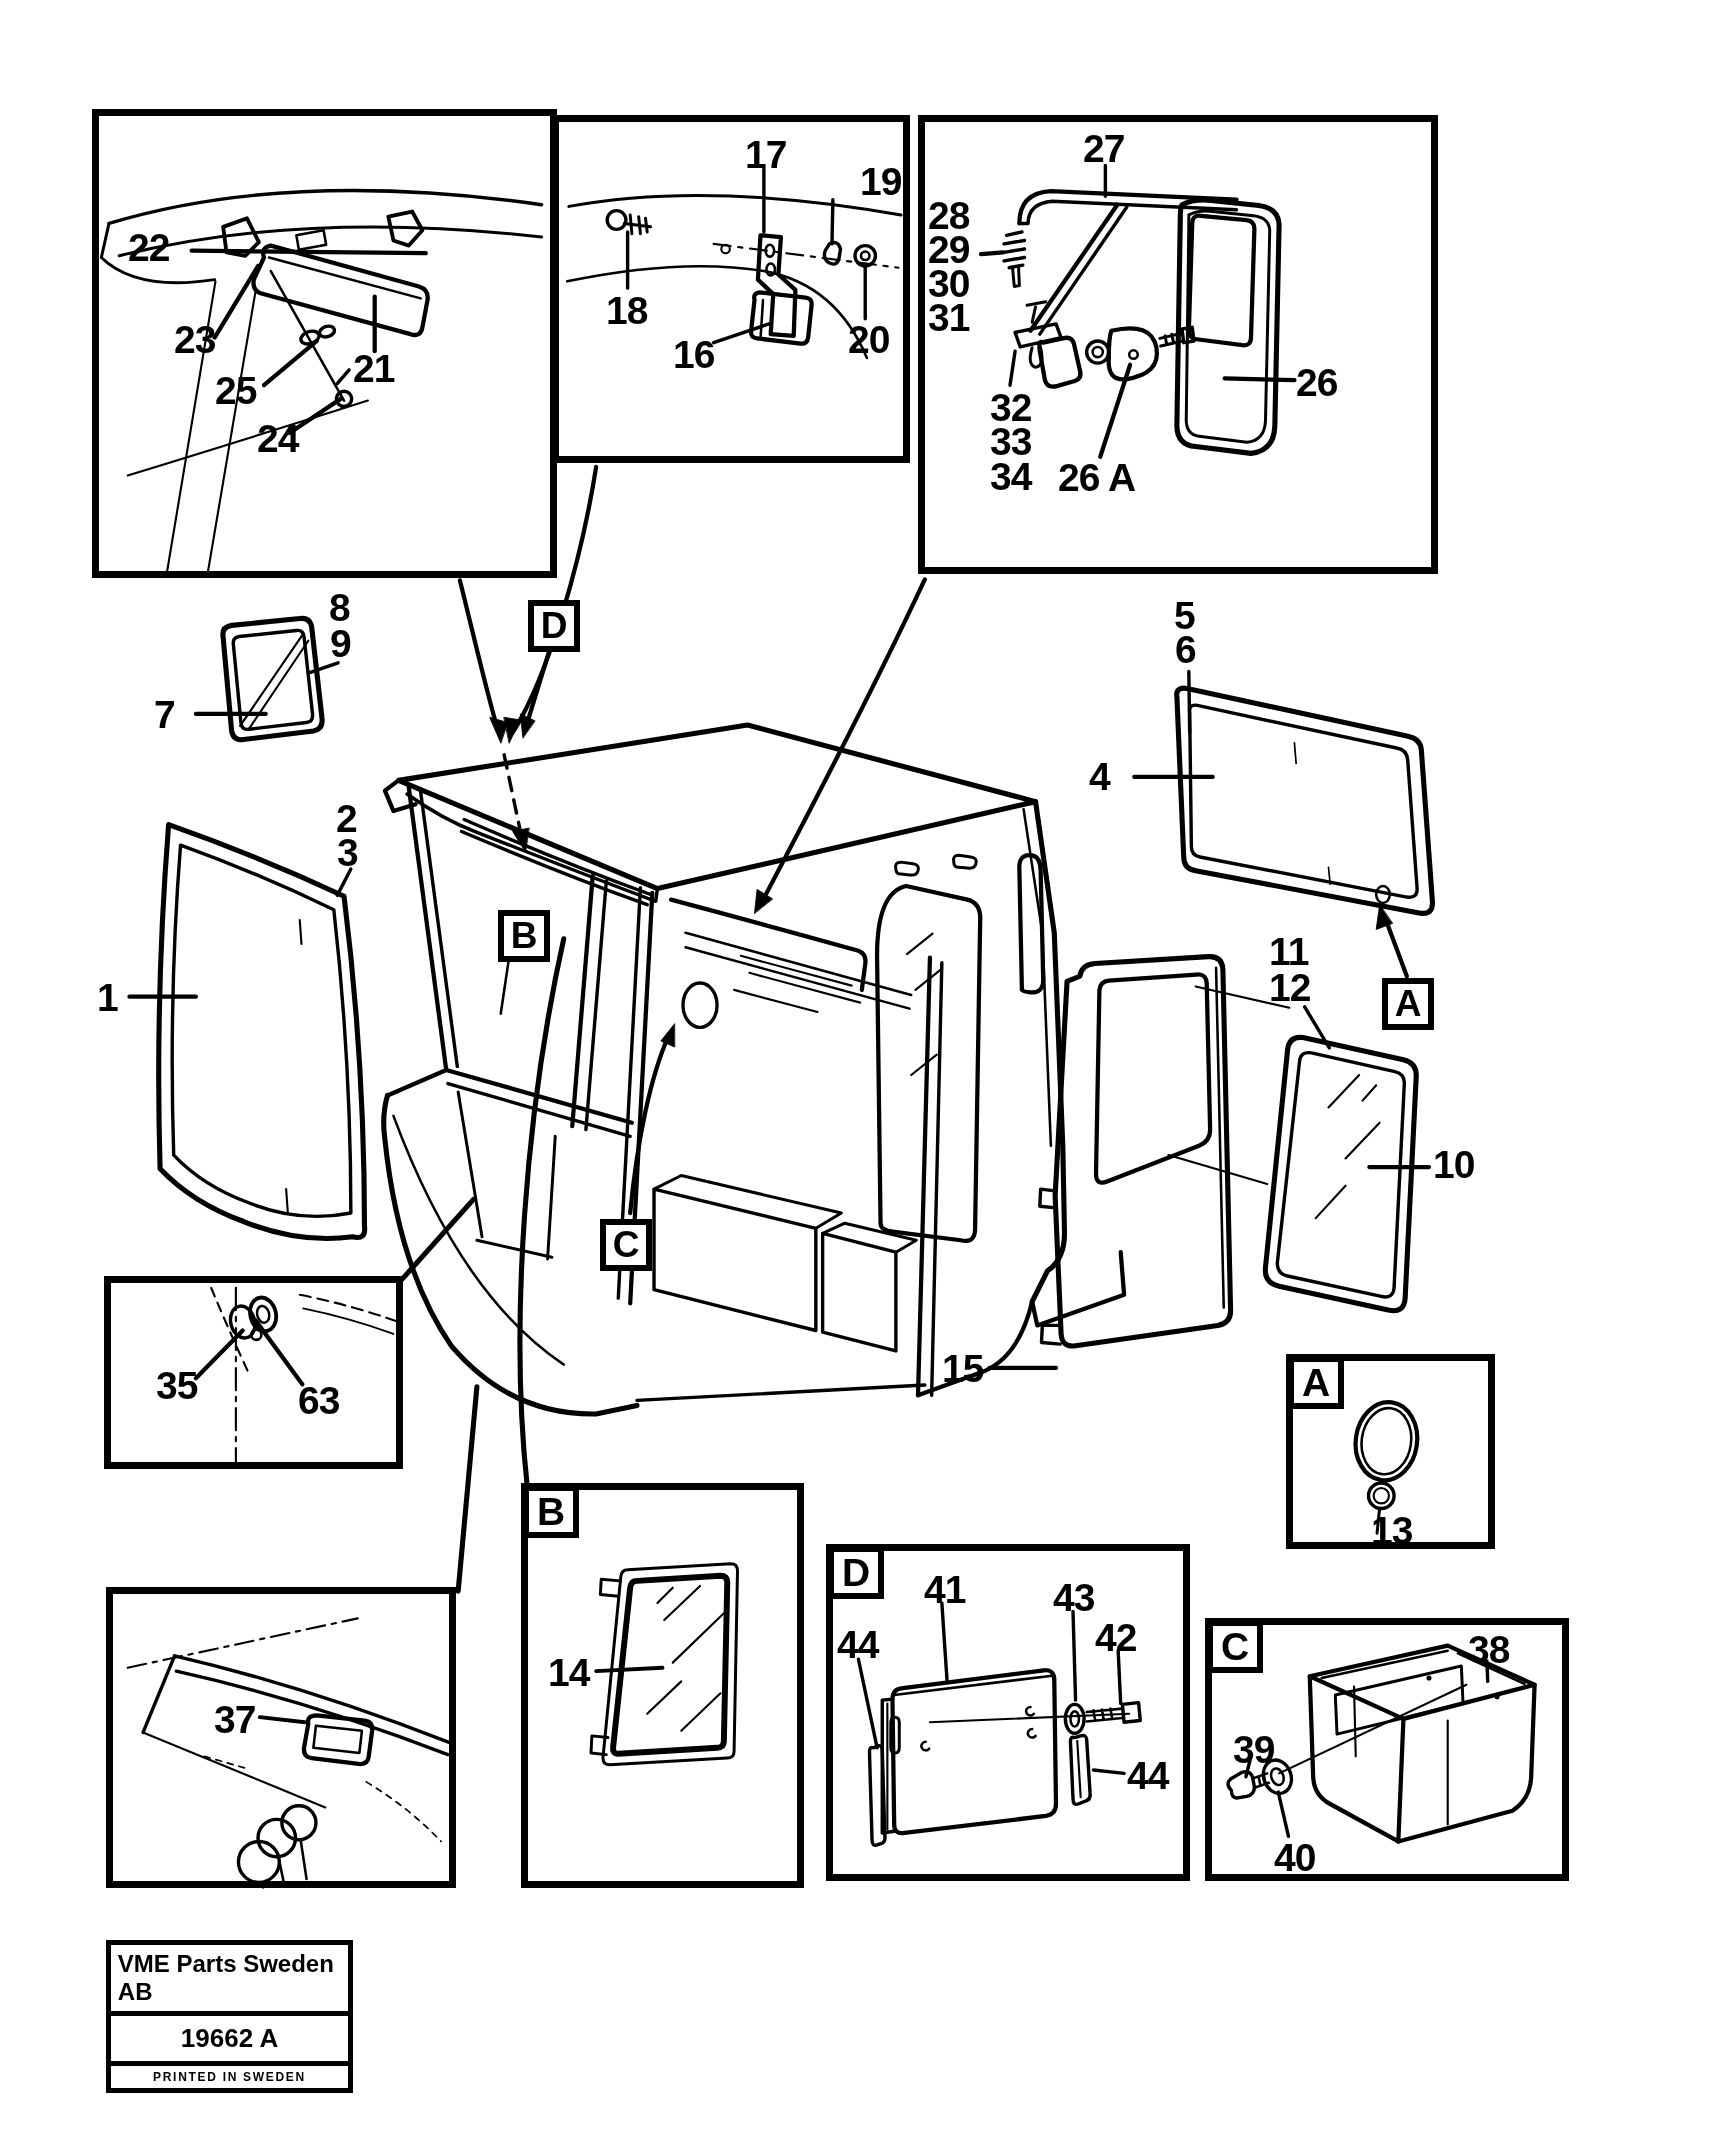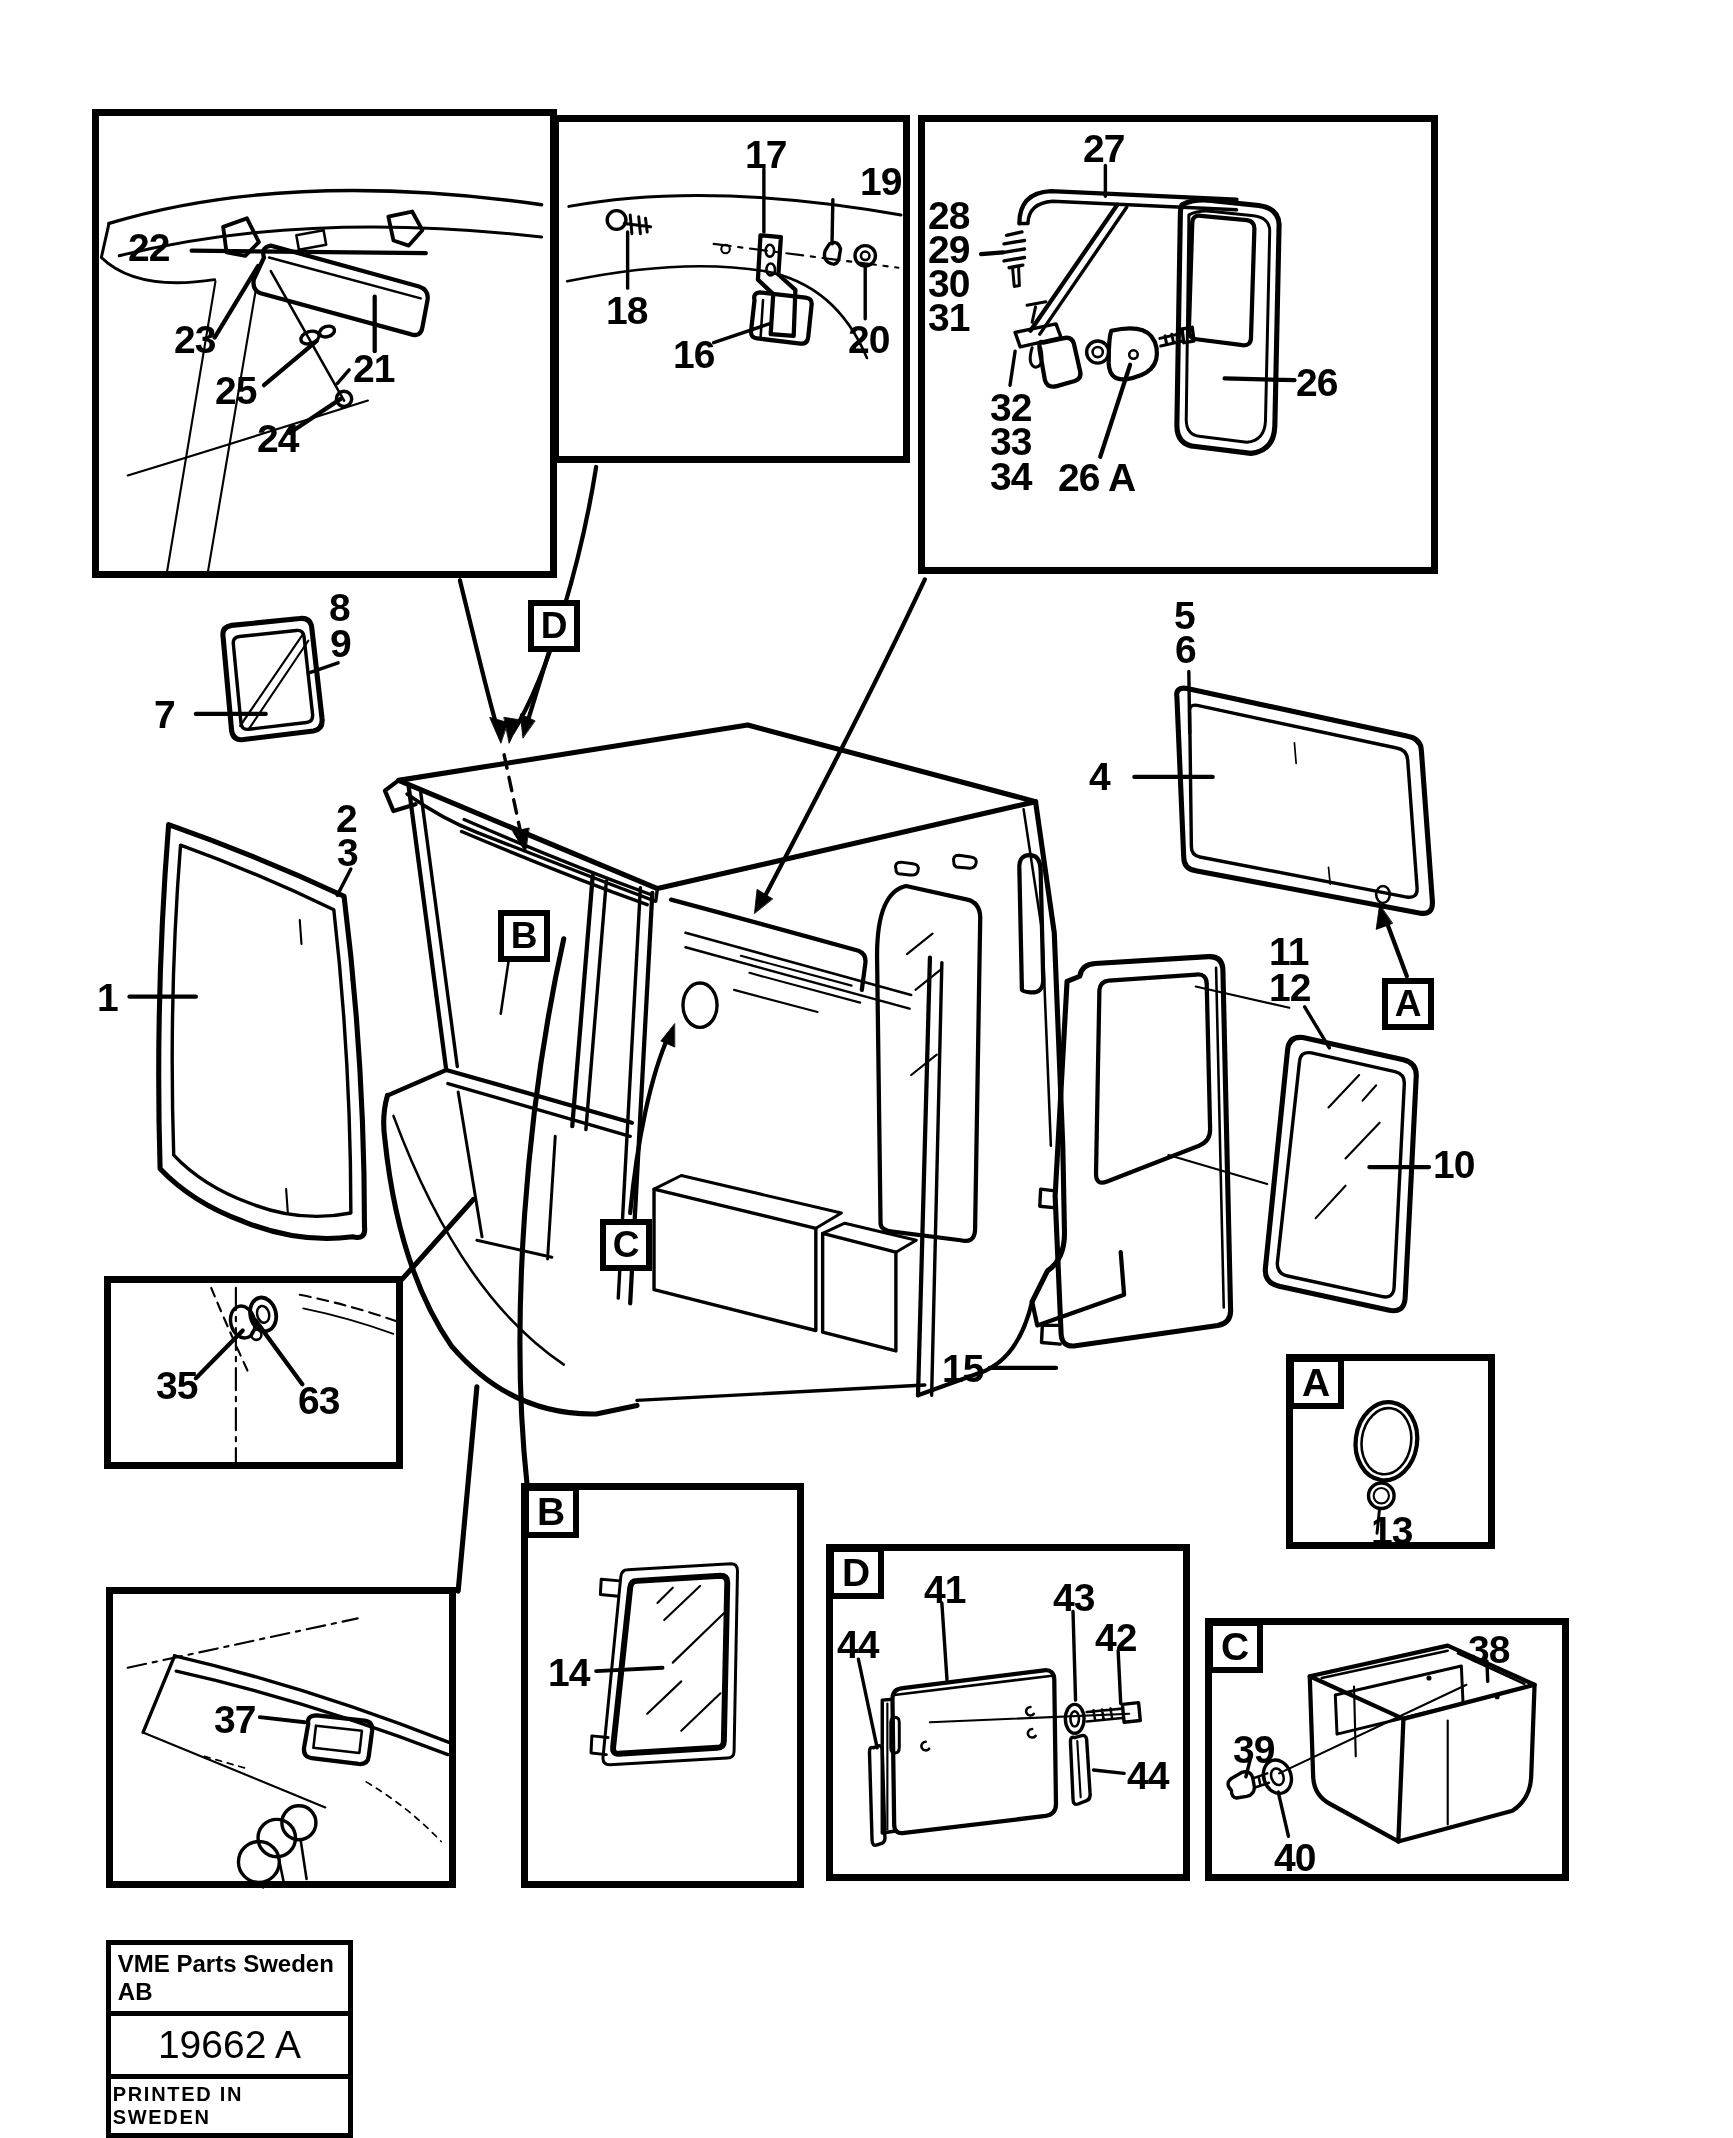--- a/index.html
+++ b/index.html
@@ -8,22 +8,22 @@
   svg.art{position:absolute;left:0;top:0;width:1733px;height:2139px;}
   .inset{position:absolute;border:7.7px solid #000;background:transparent;}
   .pn{position:absolute;font-weight:700;font-size:39px;line-height:1;white-space:nowrap;
       letter-spacing:-0.9px;}
   .sec{position:absolute;border:6px solid #000;width:40px;height:40px;display:flex;
        align-items:center;justify-content:center;font-weight:700;font-size:37px;background:#fff;}
   .tab{position:absolute;border:6.8px solid #000;width:44px;height:41px;display:flex;
        align-items:center;justify-content:center;font-weight:700;font-size:39px;background:#fff;}
   .stamp{position:absolute;left:106px;top:1940px;width:237px;border:5.1px solid #000;}
   .stamp .r1{border-bottom:5.1px solid #000;font-weight:700;font-size:24px;padding:5.1px 6.8px;}
-  .stamp .r2{border-bottom:5.1px solid #000;font-weight:400;font-size:39px;text-align:center;padding:6.8px 3.4px;}
-  .stamp .r3{font-weight:700;font-size:20px;letter-spacing:1.7px;padding:4.3px 1.7px;}
+  .stamp .r2{border-bottom:5.1px solid #000;font-weight:700;font-size:26px;text-align:center;padding:6.8px 3.4px;}
+  .stamp .r3{font-weight:700;font-size:12px;text-align:center;letter-spacing:1.7px;padding:4.3px 1.7px;}
 </style>
 </head>
 <body>
 
 <div class="canvas">
 
   <svg class="art" viewBox="0 0 2035 2511">
     <g fill="none" stroke="#000" stroke-linecap="round" stroke-linejoin="round">
 
       <g>

